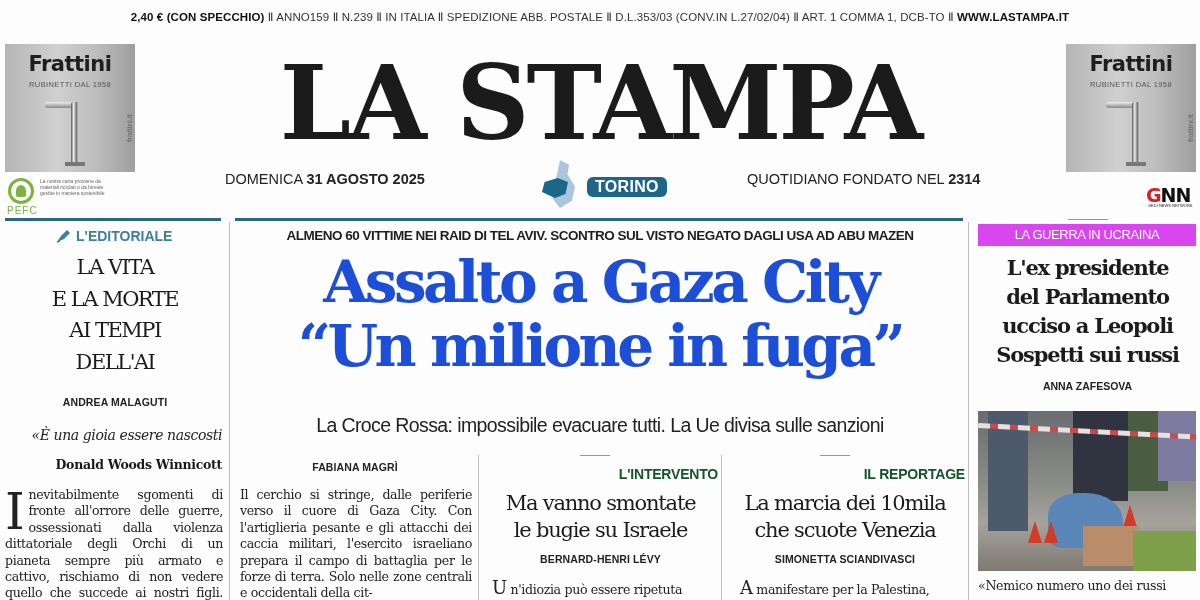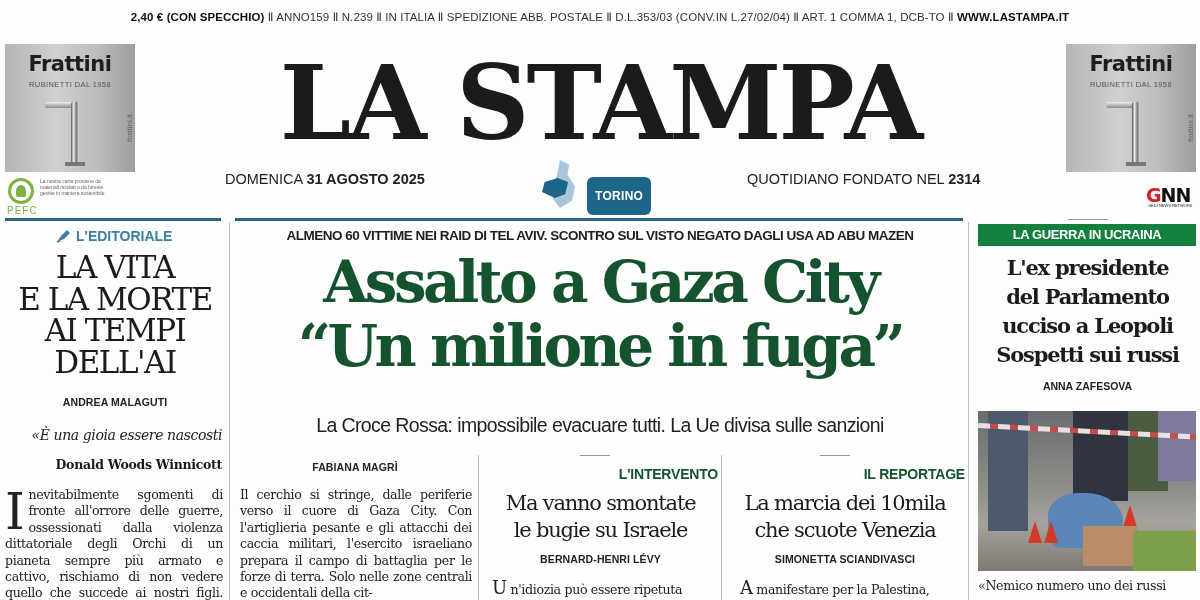--- a/index.html
+++ b/index.html
@@ -46,57 +46,57 @@
   .dateline b { font-weight: 700; }
   .founded { position: absolute; top: 171px; left: 747px; font-size: 14.5px; color: #222; }
   .founded b { font-weight: 700; }
 
   .region { position: absolute; left: 540px; top: 160px; width: 120px; height: 50px; }
   .region .map-light { position: absolute; left: 8px; top: 0; width: 30px; height: 48px;
     background: #a9c6dc; clip-path: polygon(40% 0, 70% 10%, 65% 30%, 90% 55%, 80% 85%, 40% 100%, 15% 80%, 20% 55%, 30% 30%); }
   .region .map-dark { position: absolute; left: 2px; top: 18px; width: 26px; height: 20px;
     background: #1d6589; clip-path: polygon(10% 20%, 60% 0, 100% 20%, 90% 80%, 50% 100%, 0 70%); }
   .region .city { position: absolute; left: 47px; top: 17px; background: #1d6589; color: #fff;
-    font-size: 12px; font-weight: 700; padding: 12px 8px; border-radius: 6px; letter-spacing: 0.3px; }
+    font-size: 16px; font-weight: 700; padding: 1px 8px; border-radius: 6px; letter-spacing: 0.3px; }
 
   .rule { position: absolute; top: 218px; height: 3px; background: #2a6685; }
   .vline { position: absolute; width: 1px; background: #bdbdbd; }
 
   
   .kicker-ed { position: absolute; top: 228px; left: 55px; font-size: 14px; font-weight: 700; color: #3d7f9e; }
   .kicker-ed .pen { display: inline-block; width: 16px; height: 14px; margin-right: 5px; vertical-align: -2px; }
   .ed-title { position: absolute; top: 252px; left: 5px; width: 220px; text-align: center;
-    font-family: "DejaVu Serif", serif; font-size: 31px; line-height: 31.5px; letter-spacing: -1.5px; color: #1b1b1b; }
+    font-family: "DejaVu Serif", serif; font-size: 21px; line-height: 31.5px; letter-spacing: -1.5px; color: #1b1b1b; }
   .ed-author { position: absolute; top: 396px; left: 5px; width: 220px; text-align: center;
     font-size: 10.5px; font-weight: 700; letter-spacing: 0.1px; color: #222; }
   .ed-quote { position: absolute; top: 427px; left: 2px; width: 220px; text-align: right;
     font-family: "DejaVu Serif", serif; font-style: italic; font-size: 14px; line-height: 16px; color: #222; letter-spacing: -0.4px; }
   .ed-quote-author { position: absolute; top: 457px; left: 2px; width: 220px; text-align: right;
     font-family: "DejaVu Serif", serif; font-weight: 700; font-size: 12.5px; color: #1a1a1a; letter-spacing: -0.3px; }
 
   .body-text { position: absolute; font-family: "DejaVu Serif", serif; font-size: 12.6px; line-height: 16.4px;
     color: #222; text-align: justify; letter-spacing: -0.35px; }
   .body-text .drop { font-size: 50px; line-height: 46px; float: left; margin-right: 4px; margin-top: 2px; font-weight: 400; }
 
   
   .overline { position: absolute; top: 228px; left: 235px; width: 730px; text-align: center;
     font-size: 13.5px; font-weight: 700; color: #1e1e1e; letter-spacing: -0.5px; }
   .headline { position: absolute; top: 250px; left: 235px; width: 730px; text-align: center;
-    font-family: "DejaVu Serif", serif; font-weight: 700; font-size: 58px; line-height: 64px; letter-spacing: -3.5px; color: #14532d; }
+    font-family: "DejaVu Serif", serif; font-weight: 700; font-size: 58px; line-height: 64px; letter-spacing: -3.5px; color: #1d4ed8; }
   .subhead { position: absolute; top: 414px; left: 235px; width: 730px; text-align: center;
     font-size: 19.5px; color: #222; letter-spacing: -0.6px; }
   .byline { position: absolute; font-size: 10.5px; font-weight: 700; color: #222; text-align: center; letter-spacing: 0.1px; }
   .kicker { position: absolute; font-size: 14px; font-weight: 700; color: #14532d; text-align: right; letter-spacing: -0.2px; }
   .shortline { position: absolute; height: 1px; background: #999; }
   .side-head { position: absolute; font-family: "DejaVu Serif", serif; font-size: 21px; line-height: 27px;
     text-align: center; color: #1b1b1b; letter-spacing: -1.2px; }
 
   
-  .ukr-kicker { position: absolute; top: 224px; left: 978px; width: 218px; height: 22px; background: #15803d;
-    color: #fff; text-align: center; font-size: 13px; font-weight: 700; line-height: 22px; letter-spacing: -0.4px; }
+  .ukr-kicker { position: absolute; top: 224px; left: 978px; width: 218px; height: 22px; background: #d946ef;
+    color: #fff; text-align: center; font-size: 13px; font-weight: 400; line-height: 22px; letter-spacing: -0.4px; }
   .ukr-head { position: absolute; top: 253px; left: 975px; width: 225px; text-align: center;
     font-family: "DejaVu Serif", serif; font-size: 21px; line-height: 29px; letter-spacing: -1.2px; color: #1b1b1b; font-weight: bold; }
   .ukr-author { position: absolute; top: 380px; left: 975px; width: 225px; text-align: center;
     font-size: 10.5px; font-weight: 700; color: #222; }
   .photo { position: absolute; top: 411px; left: 978px; width: 218px; height: 160px; overflow: hidden;
     background: linear-gradient(180deg, #6a6d70 0%, #8a8c86 45%, #a6a39d 70%, #7e7a72 100%); }
   .photo .p1 { position: absolute; left: 10px; top: 0; width: 40px; height: 120px; background: #4d5a6c; }
   .photo .p2 { position: absolute; left: 95px; top: 0; width: 55px; height: 90px; background: #2f3440; }
   .photo .p3 { position: absolute; left: 150px; top: 0; width: 40px; height: 80px; background: #4a5d40; }
   .photo .p4 { position: absolute; left: 180px; top: 0; width: 38px; height: 70px; background: #7f7aa0; }

